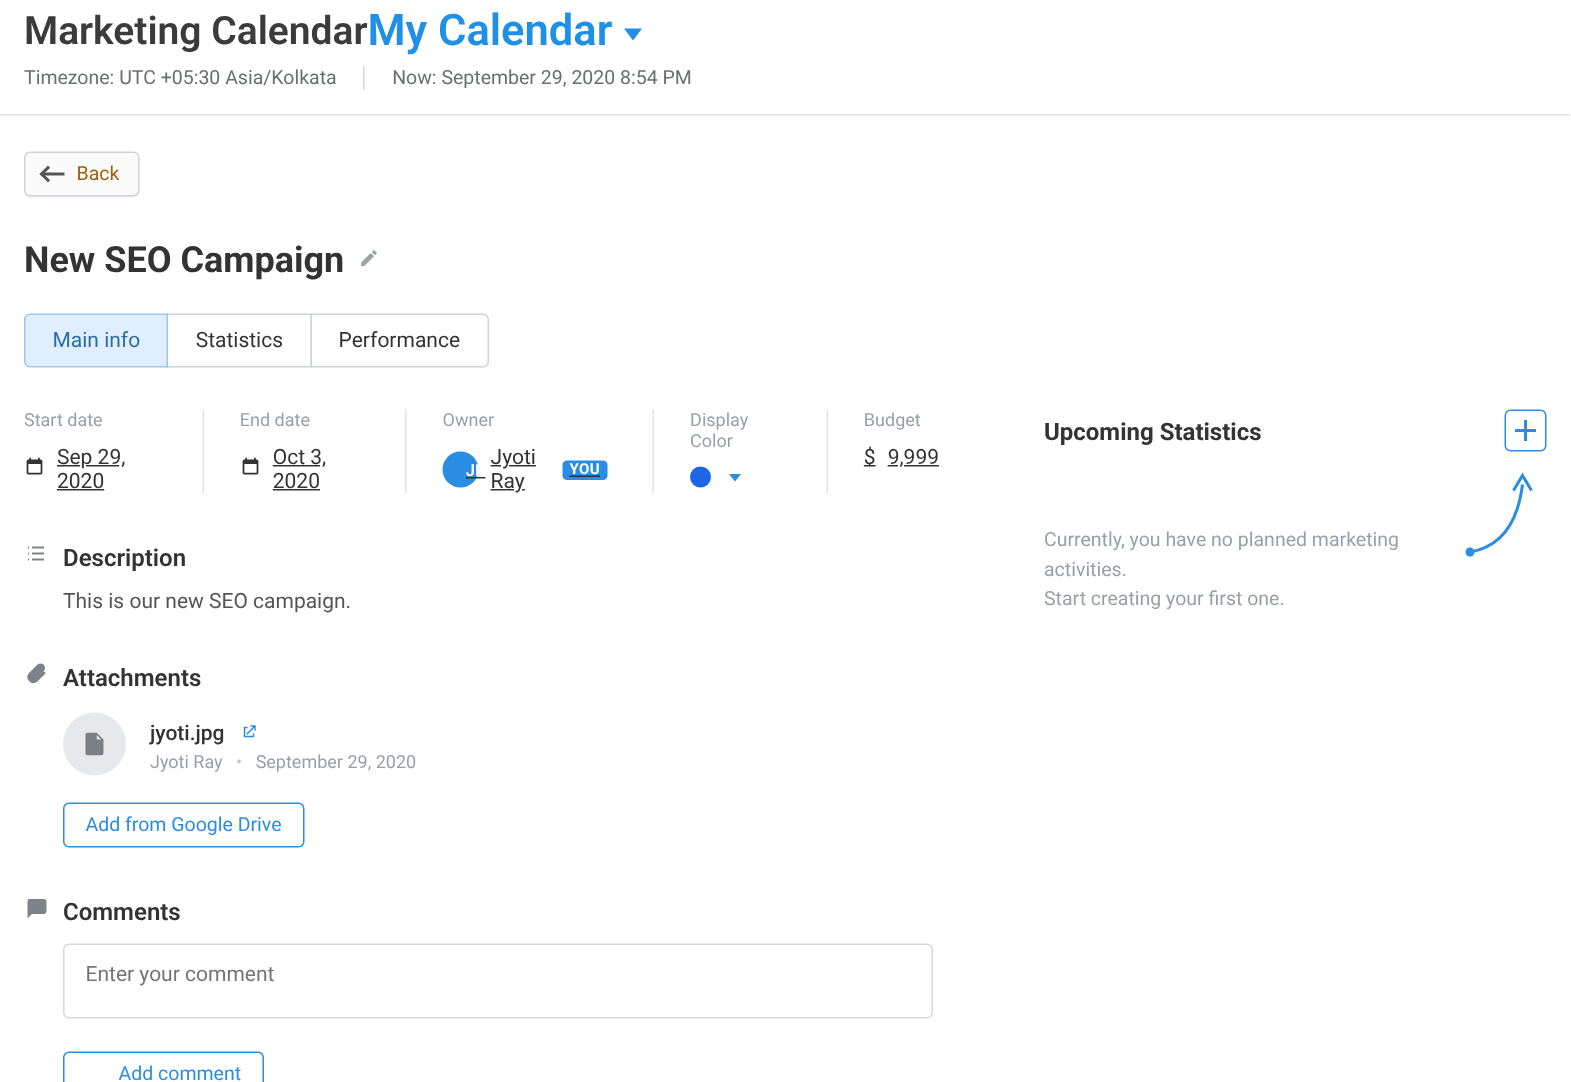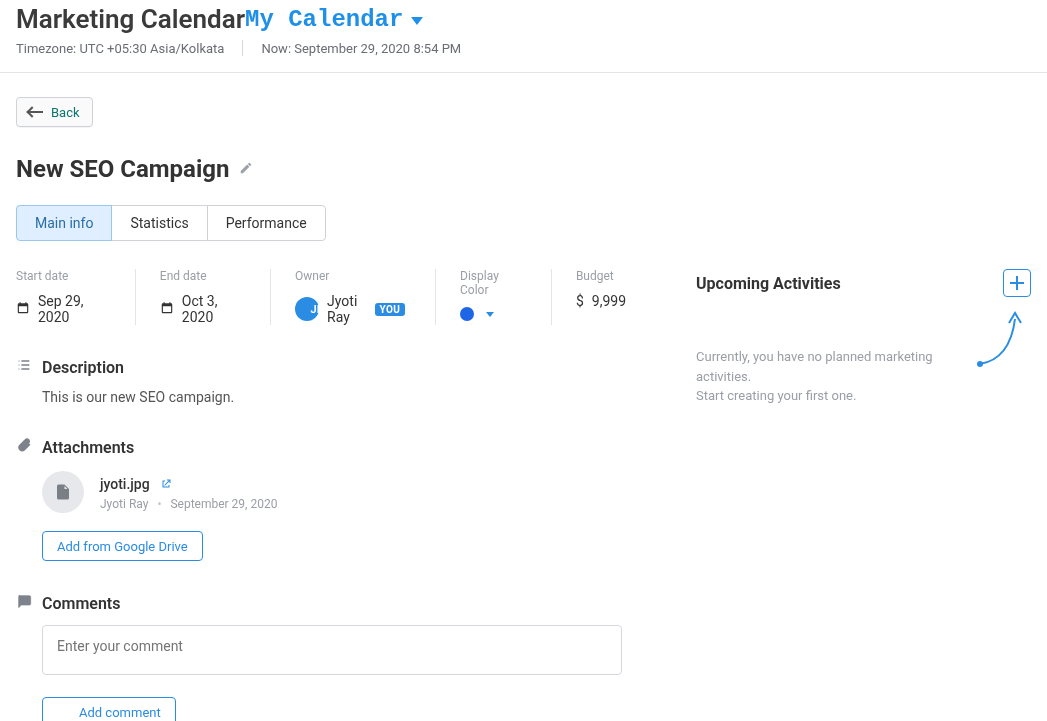--- a/index.html
+++ b/index.html
@@ -21,42 +21,42 @@
     background: #fff;
   }
   .page {
     width: 1047px;
     padding: 4px 16px 24px 16px;
   }
   
   .header-row { display:flex; align-items:center; }
   .app-title { font-size: 26px; font-weight: 600; color:#3b3b3b; }
   .calendar-picker { display:inline-flex; align-items:center; gap:8px; cursor:pointer; }
-  .calendar-name { font-size:24px; font-weight:600; color: var(--link); font-family: Liberation Mono, monospace; }
+  .calendar-name { font-size:29px; font-weight:600; color: var(--link); }
   .chev-down {
     width:0; height:0; border-left:6px solid transparent; border-right:6px solid transparent;
     border-top:8px solid var(--link);
     margin-top:4px;
   }
   .subheader {
     display:flex; align-items:center; gap:18px;
     margin-top:6px; margin-bottom:16px;
     font-size:13px; color:#6a6d72;
   }
   .vdiv { width:1px; height:16px; background:#d4d7dc; }
   .hr { height:1px; background:var(--border); margin:0 -16px 24px -16px; }
 
   
   .btn {
     display:inline-flex; align-items:center; gap:8px;
     height:30px; padding:0 12px;
     border:1px solid var(--btn-border);
     border-radius:4px;
     background:#fafafa;
-    font-size:13px; color:#0f766e; cursor:pointer;
+    font-size:13px; color:#a16207; cursor:pointer;
     box-shadow: 0 1px 0 var(--card-shadow);
   }
   .back-arrow {
     width:14px; height:2px; background:#555; position:relative;
   }
   .back-arrow::before {
     content:""; position:absolute; left:-1px; top:-3px;
     width:6px; height:6px; border-left:2px solid #555; border-bottom:2px solid #555;
     transform: rotate(45deg);
   }
@@ -89,21 +89,21 @@
   .cols { display:flex; gap:40px; margin-top:28px; }
   .left { width:640px; }
   .right { flex:1; position:relative; }
 
   
   .info-strip { display:flex; }
   .info-cell { display:flex; flex-direction:column; gap:10px; padding-right:30px; border-right:1px solid var(--border); }
   .info-cell + .info-cell { padding-left:24px; }
   .info-cell:last-child { border-right:none; }
   .label { font-size:12px; color:var(--text-muted); }
-  .value-row { display:flex; align-items:center; gap:8px; font-size:14px; color:#333; }
+  .value-row { display:flex; align-items:center; gap:8px; font-size:14px; color:#333;text-decoration:underline; }
   .cal-icon svg { width:14px; height:14px; fill:#333; }
   .avatar {
     width:24px; height:24px; border-radius:50%;
     background:var(--accent); color:#fff;
     font-size:11px; font-weight:600;
     display:flex; align-items:center; justify-content:center;padding-left:20px;
   }
   .you-badge {
     background:var(--accent); color:#fff;
     font-size:10px; font-weight:700; letter-spacing:0.3px;
@@ -317,21 +317,21 @@
           </span>
           <span class="section-title">Comments</span>
         </div>
         <textarea class="comment-box" placeholder="Enter your comment" style=""></textarea>
         <div class="btn-outline-blue" style="margin-left:26px;padding-left:36px;">Add comment</div>
       </div>
     </div>
 
     <div class="right">
       <div class="right-head">
-        <span class="right-title">Upcoming Activities</span>
+        <span class="right-title">Upcoming Statistics</span>
         <span class="plus-btn"></span>
       </div>
       <svg class="curve-arrow" width="50" height="60" viewBox="0 0 50 60">
         <path d="M5 55 Q 35 50 40 10" fill="none" stroke="#2b8ce3" stroke-width="2"></path>
         <path d="M34 14 L40 4 L46 14" fill="none" stroke="#2b8ce3" stroke-width="2"></path>
         <circle cx="5" cy="55" r="3" fill="#2b8ce3"></circle>
       </svg>
       <div class="empty-text">
         <span>Currently, you have no planned marketing activities.</span><br>
         <span>Start creating your first one.</span>

